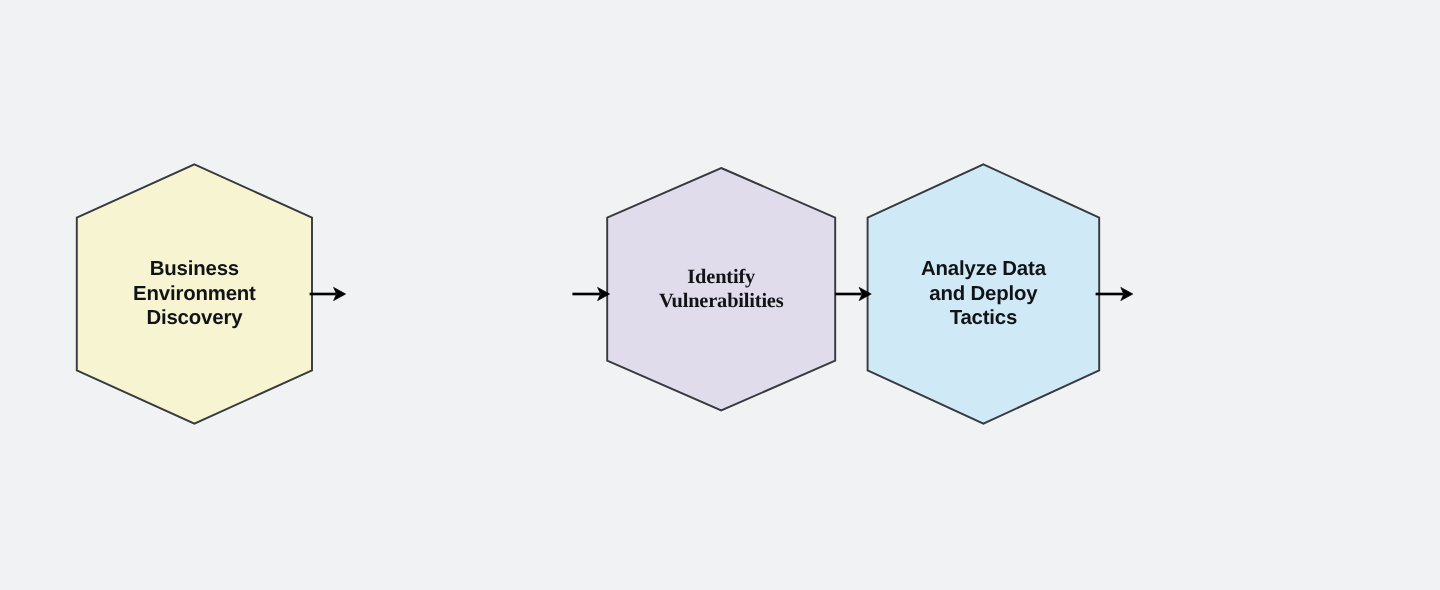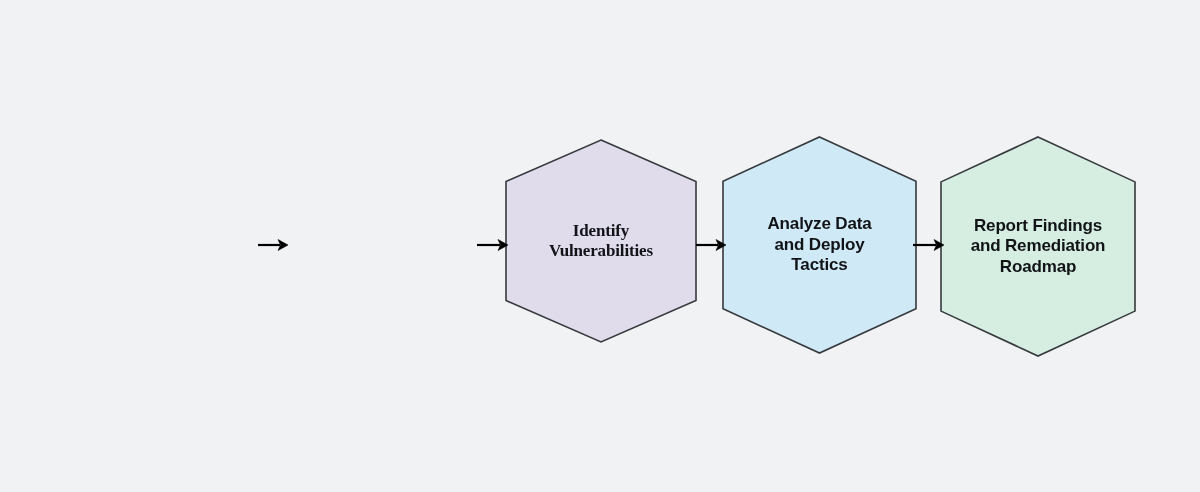--- a/index.html
+++ b/index.html
@@ -69,47 +69,47 @@
   }
   .connector line {
     stroke-width: 2.2;
   }
 </style>
 </head>
 <body style="background: rgb(241, 242, 244);">
 
 <div id="flow-diagram">
 
+  <div class="hex-node" style="left: 64px; top: 137px; width: 196px; height: 216px;">
+    <svg class="hex-svg" width="196" height="216" viewBox="0 0 196 216" preserveAspectRatio="none">
+      <polygon class="hex-poly" points="98.00,0.00 196.00,44.28 196.00,171.72 98.00,216.00 0.00,171.72 0.00,44.28" fill="#f7f4d2" stroke="#36393d"></polygon>
+    </svg>
+    <div class="hex-label" style="width: 196px; height: 216px; font-size: 17px; color: rgb(17, 19, 23);">Business
+Environment
+Discovery</div>
+  </div>
 
 
   <div class="hex-node" style="left: 506px; top: 140px; width: 190px; height: 202px;">
     <svg class="hex-svg" width="190" height="202" viewBox="0 0 190 202" preserveAspectRatio="none">
       <polygon class="hex-poly" points="95.00,0.00 190.00,41.41 190.00,160.59 95.00,202.00 0.00,160.59 0.00,41.41" fill="#e0dcec" stroke="#36393d"></polygon>
     </svg>
     <div class="hex-label" style="width: 190px; height: 202px; font-size: 17px; color: rgb(17, 19, 23); font-family: Liberation Serif, serif;">Identify
 Vulnerabilities</div>
   </div>
 
   <div class="hex-node" style="left: 723px; top: 137px; width: 193px; height: 216px;">
     <svg class="hex-svg" width="193" height="216" viewBox="0 0 193 216" preserveAspectRatio="none">
       <polygon class="hex-poly" points="96.50,0.00 193.00,44.28 193.00,171.72 96.50,216.00 0.00,171.72 0.00,44.28" fill="#cfeaf6" stroke="#36393d"></polygon>
     </svg>
     <div class="hex-label" style="width: 193px; height: 216px; font-size: 17px; color: rgb(17, 19, 23);">Analyze Data
 and Deploy
 Tactics</div>
   </div>
 
-  <div class="hex-node" style="left: 941px; top: 137px; width: 194px; height: 219px;">
-    <svg class="hex-svg" width="194" height="219" viewBox="0 0 194 219" preserveAspectRatio="none">
-      <polygon class="hex-poly" points="97.00,0.00 194.00,44.89 194.00,174.11 97.00,219.00 0.00,174.11 0.00,44.89" fill="#d5eee1" stroke="#36393d"></polygon>
-    </svg>
-    <div class="hex-label" style="width: 194px; height: 219px; font-size: 17px; color: rgb(17, 19, 23);">Report Findings
-and Remediation
-Roadmap</div>
-  </div>
 
   <svg class="connector" width="1200" height="492">
     <g>
       <line x1="258" y1="245" x2="280" y2="245" stroke="#000000"></line>
       <polygon points="288,245 278,239.5 280.5,245 278,250.5" fill="#000000" stroke="#000000" stroke-width="0.6"></polygon>
     </g>
   </svg>
   <svg class="connector" width="1200" height="492">
     <g>
       <line x1="477" y1="245" x2="500" y2="245" stroke="#000000"></line>

